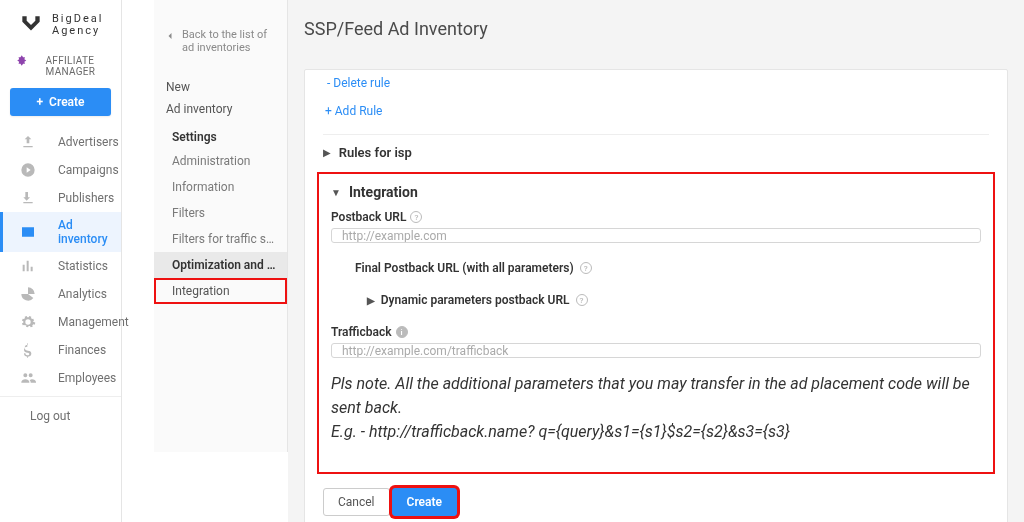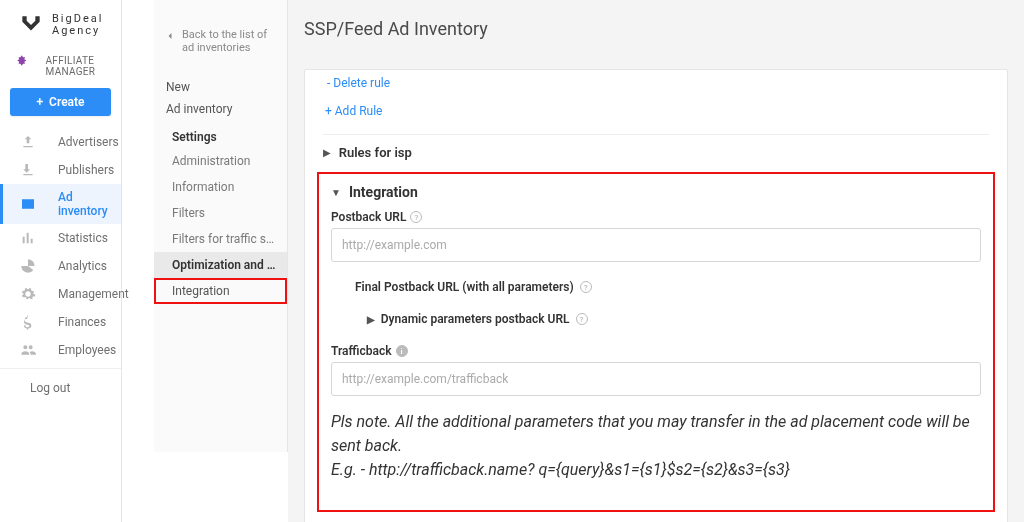--- a/index.html
+++ b/index.html
@@ -142,21 +142,21 @@
     border:2px solid #e11;
     margin:12px 12px 0 12px;
     padding: 10px 12px 28px 12px;
   }
   .integration-header { display:flex; align-items:center; gap:8px; margin-bottom:10px; }
   .integration-header .arrow { font-size:10px; color:#555;}
   .integration-header .title { font-weight:700; font-size:14px; color:#333;}
   .field-label { font-size:12px; font-weight:600; color:#333; display:flex; align-items:center; gap:4px; margin-top:6px;}
   .help-circle { width:12px; height:12px; border-radius:50%; border:1px solid #bbb; font-size:8px; color:#bbb; display:inline-flex; align-items:center; justify-content:center;}
   .text-input {
-    width:100%; height:34px;
+    width:100%; height:15px;
     border:1px solid #d6d6d6; border-radius:3px;
     padding:0 10px; font-size:12px;
     color:#555; margin-top:4px;
     font-family:inherit;
   }
   .text-input::placeholder { color:#aaa; }
   .sub-field { display:flex; align-items:center; gap:6px; margin-top:18px; margin-left:24px; font-size:12px; font-weight:600;}
   .sub-field2 { display:flex; align-items:center; gap:6px; margin-top:18px; margin-left:36px; font-size:12px; font-weight:600;}
   .note { font-size:16px; color:#333; margin-top:14px; line-height:1.5;font-style:italic;}
   .actions {
@@ -206,20 +206,28 @@
       <span class="icon mute">
           <svg viewBox="0 0 24 24">
             <path d="M12 3l5 5h-3v6h-4V8H7z M5 20h14v-2H5z"></path>
           </svg>
         </span>
       <span>Advertisers</span>
     </div>
     <div class="nav-item">
       <span class="icon mute">
           <svg viewBox="0 0 24 24">
+            <path d="M12 2a10 10 0 100 20 10 10 0 000-20zm-2 14V8l6 4z"></path>
+          </svg>
+        </span>
+      <span>Campaigns</span>
+    </div>
+    <div class="nav-item">
+      <span class="icon mute">
+          <svg viewBox="0 0 24 24">
             <path d="M12 3v8h3l-5 5-5-5h3V3h4zM5 20h14v-2H5z"></path>
           </svg>
         </span>
       <span>Publishers</span>
     </div>
     <div class="nav-item active">
       <span class="icon">
           <svg viewBox="0 0 24 24">
             <path d="M3 5h18v14H3zM3 9h18v2H3z"></path>
           </svg>

